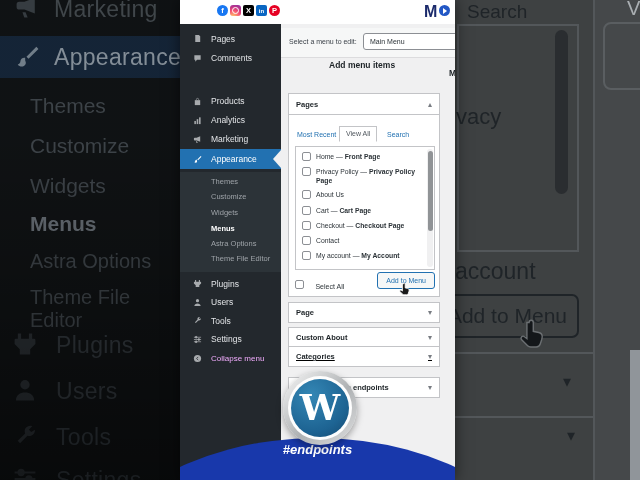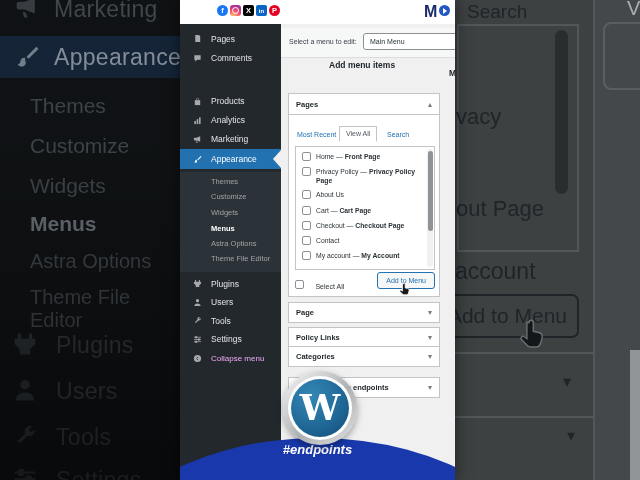--- a/index.html
+++ b/index.html
@@ -167,21 +167,20 @@
       <span class="bgl-txt abs" style="left:56px;top:3px;color:#384047;">Settings</span>
     </div>
     <div class="shade"></div>
   </div>
 
   <div id="bg-right" class="abs">
     <span class="bgr-txt" style="left:12px;top:1px;font-size:19px;">Search</span>
     <div class="abs" style="left:2px;top:24px;width:118px;height:224px;border:2px solid #53575a;"></div>
     <div class="abs" style="left:100px;top:30px;width:13px;height:164px;background:#2a2d30;border-radius:7px;"></div>
     <span class="bgr-txt" style="left:1px;top:76px;font-size:22px;margin-top:28px;">vacy</span>
-    <span class="bgr-txt" style="left:1px;top:196px;font-size:22px;">out Page</span>
     <span class="bgr-txt" style="left:0px;top:258px;font-size:23px;">account</span>
     <div class="abs" style="left:-18px;top:294px;width:142px;height:44px;border:2.5px solid #1f2428;border-radius:7px;
         display:flex;align-items:center;justify-content:flex-end;padding-right:10px;box-sizing:border-box;">
       <span class="bgr-txt" style="position:static;font-size:21px;">Add to Menu</span>
     </div>
     <span class="abs cursor" style="left:62px;top:318px;width:34px;height:34px;">
       <svg viewBox="0 0 24 24" width="34" height="34">
           <path d="M8.5 3.2c0-.9.7-1.6 1.5-1.6s1.5.7 1.5 1.6v6.2l3.8.8c1.5.3 2.5 1.2 2.5 2.9 0 .6-.2 1.5-.4 2.2l-1 3.1c-.4 1.3-1.4 2.1-2.8 2.1h-3.9c-.8 0-1.6-.3-2.2-.9l-4.2-4.2c-.6-.6-.6-1.5 0-2.1.5-.5 1.4-.6 2-.1l1.7 1.3V3.2z" fill="#14171a" stroke="#6b6f72" stroke-width="1"></path>
         </svg>
     </span>
@@ -400,25 +399,25 @@
       </div>
 
       <div class="pbox acc" style="top:278px;">
         <div class="pbox-h">
             <span class="t">Page</span>
             <span class="c">▾</span>
           </div>
       </div>
       <div class="pbox acc" style="top:303px;">
         <div class="pbox-h">
-            <span class="t">Policy Links</span>
+            <span class="t">Custom About</span>
             <span class="c">▾</span>
           </div>
       </div>
-      <div class="pbox acc" style="top:322px;">
+      <div class="pbox acc" style="top:322px;text-decoration:underline;">
         <div class="pbox-h">
             <span class="t">Categories</span>
             <span class="c">▾</span>
           </div>
       </div>
       <div class="pbox acc" style="top:353px;">
         <div class="pbox-h">
             <span class="t">WooCommerce endpoints</span>
             <span class="c">▾</span>
           </div>

